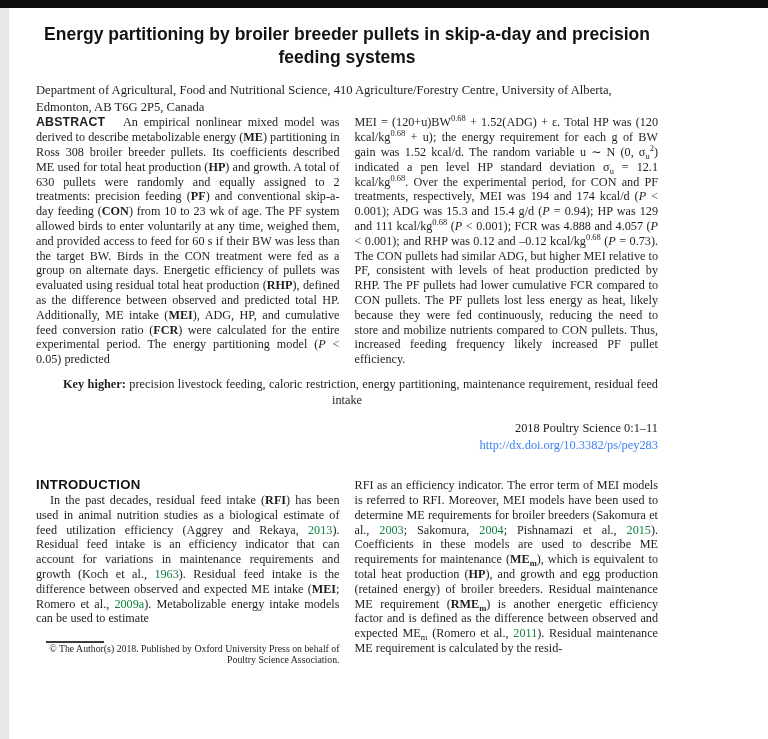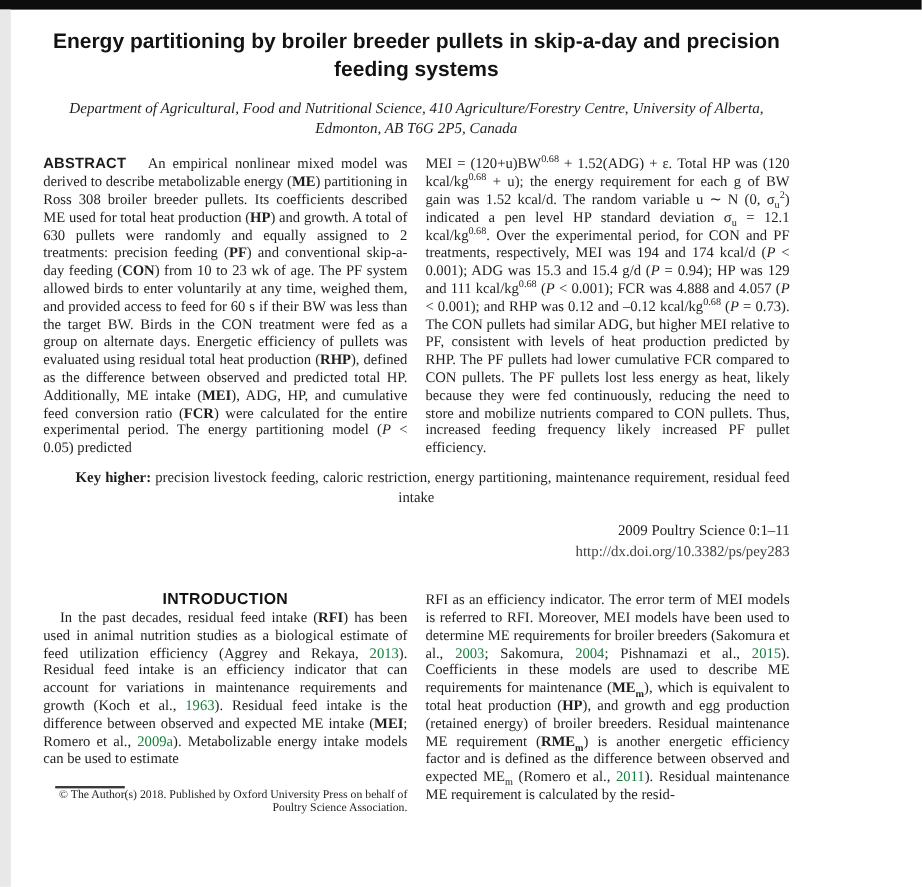--- a/index.html
+++ b/index.html
@@ -13,42 +13,42 @@
   .page { position: absolute; top: 8px; left: 9px; width: 677px; height: 731px; padding: 0 28px 0 27px; overflow: hidden; }
 
   .title {
     margin: 15px auto 0; max-width: 652px; text-align: center;
     font-family: "Liberation Sans", sans-serif; font-weight: bold;
     font-size: 17.5px; line-height: 1.32; color: #131313;
   }
   .authors { margin-top: 21px; text-align: center; font-size: 14.2px; color: #1b1b1b; }
   .authors sup { color: #3d3dbb; font-size: 9px; }
   .affiliation {
-    margin: 13px auto 0; max-width: 646px; text-align: center;
-    font-style: italic; font-size: 12.6px; line-height: 1.32;
+    margin: 13px auto 0; max-width: 646px; 
+    font-size: 12.6px; line-height: 1.32;
   }
 
-  .cols { display: flex; gap: 15px; margin-top: 14px; }
+  .cols { display: flex; gap: 15px; }
   .col { flex: 1 1 0; min-width: 0; text-align: justify; font-size: 12.2px; line-height: 14.8px; }
   p.body { margin: 0; }
   sup, sub { font-size: 8.5px; line-height: 0; }
   .abstract-label { font-family: "Liberation Sans", sans-serif; font-weight: bold; font-size: 12.3px; letter-spacing: .2px; }
   .cite { color: #15803d; }
 
   .keywords {
     margin-top: 9px; font-size: 12.3px; line-height: 16px;
     text-align: justify; text-align-last: center; text-indent: 27px;
   }
   .jcite { margin-top: 11px; text-align: right; font-size: 12.4px; line-height: 16.5px; }
-  .jcite .doi { color: #404040; text-decoration: none; display: inline-block; }
+  .jcite .doi { color: #3b82f6; text-decoration: none; display: inline-block; }
 
   .intro-cols { margin-top: 25px; }
   .intro-head {
     font-family: "Liberation Sans", sans-serif; font-weight: bold;
-    font-size: 13.2px; text-align: center; letter-spacing: .3px; color: #131313;
+    font-size: 13.2px; text-align: left; letter-spacing: .3px; color: #131313;
   }
   .intro-p { margin-top: 11px; text-indent: 14px; }
   .fnrule { width: 58px; border: none; border-top: 2px solid #3a3a3a; margin: 15px 0 0 10px; }
   .fnote { margin-top: 5px; font-size: 9.8px; line-height: 11px; text-indent: 12px; color: #232323; text-align: right; }
 </style>
 </head>
 <body>
 
 <div class="top-border"></div>
 <div class="left-edge"></div>
@@ -65,21 +65,21 @@
       <p class="body"><span class="abstract-label">ABSTRACT</span>&nbsp;&nbsp;&nbsp;An empirical nonlinear mixed model was derived to describe metabolizable energy (<b>ME</b>) partitioning in Ross 308 broiler breeder pullets. Its coefficients described ME used for total heat production (<b>HP</b>) and growth. A total of 630 pullets were randomly and equally assigned to 2 treatments: precision feeding (<b>PF</b>) and conventional skip-a-day feeding (<b>CON</b>) from 10 to 23 wk of age. The PF system allowed birds to enter voluntarily at any time, weighed them, and provided access to feed for 60 s if their BW was less than the target BW. Birds in the CON treatment were fed as a group on alternate days. Energetic efficiency of pullets was evaluated using residual total heat production (<b>RHP</b>), defined as the difference between observed and predicted total HP. Additionally, ME intake (<b>MEI</b>), ADG, HP, and cumulative feed conversion ratio (<b>FCR</b>) were calculated for the entire experimental period. The energy partitioning model (<i>P</i> &lt; 0.05) predicted</p>
     </div>
     <div class="col">
       <p class="body">MEI = (120+u)BW<sup>0.68</sup> + 1.52(ADG) + ε. Total HP was (120 kcal/kg<sup>0.68</sup> + u); the energy requirement for each g of BW gain was 1.52 kcal/d. The random variable u ∼ N (0, σ<sub>u</sub><sup>2</sup>) indicated a pen level HP standard deviation σ<sub>u</sub> = 12.1 kcal/kg<sup>0.68</sup>. Over the experimental period, for CON and PF treatments, respectively, MEI was 194 and 174 kcal/d (<i>P</i> &lt; 0.001); ADG was 15.3 and 15.4 g/d (<i>P</i> = 0.94); HP was 129 and 111 kcal/kg<sup>0.68</sup> (<i>P</i> &lt; 0.001); FCR was 4.888 and 4.057 (<i>P</i> &lt; 0.001); and RHP was 0.12 and –0.12 kcal/kg<sup>0.68</sup> (<i>P</i> = 0.73). The CON pullets had similar ADG, but higher MEI relative to PF, consistent with levels of heat production predicted by RHP. The PF pullets had lower cumulative FCR compared to CON pullets. The PF pullets lost less energy as heat, likely because they were fed continuously, reducing the need to store and mobilize nutrients compared to CON pullets. Thus, increased feeding frequency likely increased PF pullet efficiency.</p>
     </div>
   </div>
 
   <p class="keywords"><b>Key higher:</b> precision livestock feeding, caloric restriction, energy partitioning, maintenance requirement, residual feed intake</p>
 
   <div class="jcite">
-    <div>2009 Poultry Science 0:1–11</div>
+    <div>2018 Poultry Science 0:1–11</div>
     <span class="doi">http://dx.doi.org/10.3382/ps/pey283</span>
   </div>
 
   <div class="cols intro-cols">
     <div class="col">
       <div class="intro-head">INTRODUCTION</div>
       <p class="body intro-p">In the past decades, residual feed intake (<b>RFI</b>) has been used in animal nutrition studies as a biological estimate of feed utilization efficiency (Aggrey and Rekaya, <span class="cite">2013</span>). Residual feed intake is an efficiency indicator that can account for variations in maintenance requirements and growth (Koch et al., <span class="cite">1963</span>). Residual feed intake is the difference between observed and expected ME intake (<b>MEI</b>; Romero et al., <span class="cite">2009a</span>). Metabolizable energy intake models can be used to estimate</p>
       <hr class="fnrule">
       <p class="body fnote">© The Author(s) 2018. Published by Oxford University Press on behalf of Poultry Science Association.</p>
     </div>

